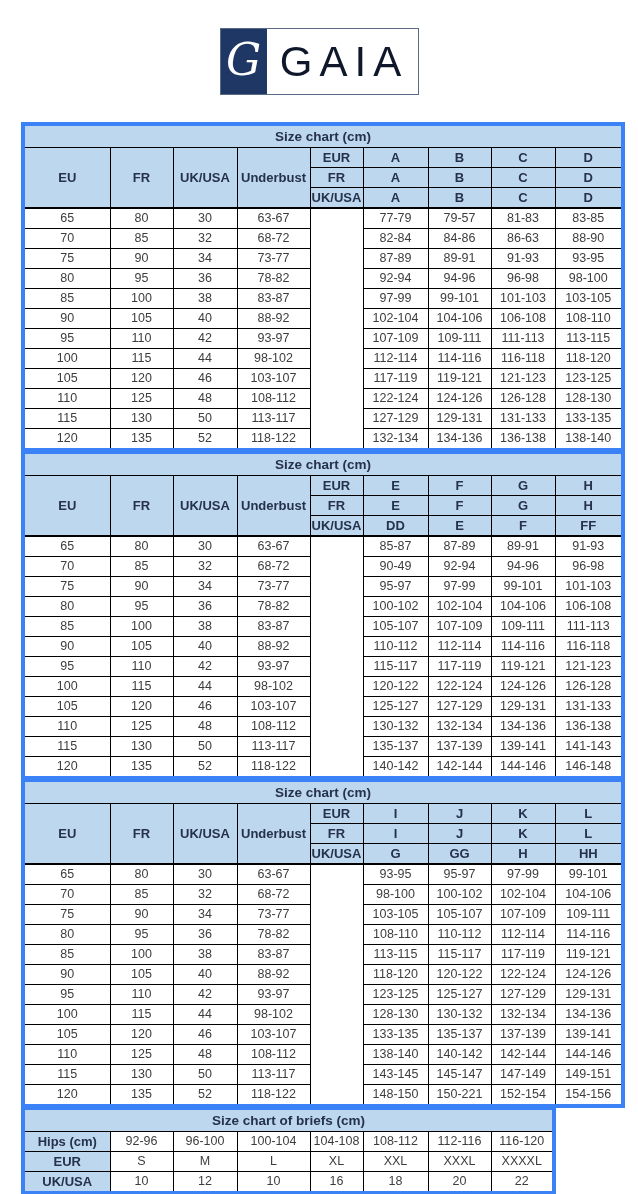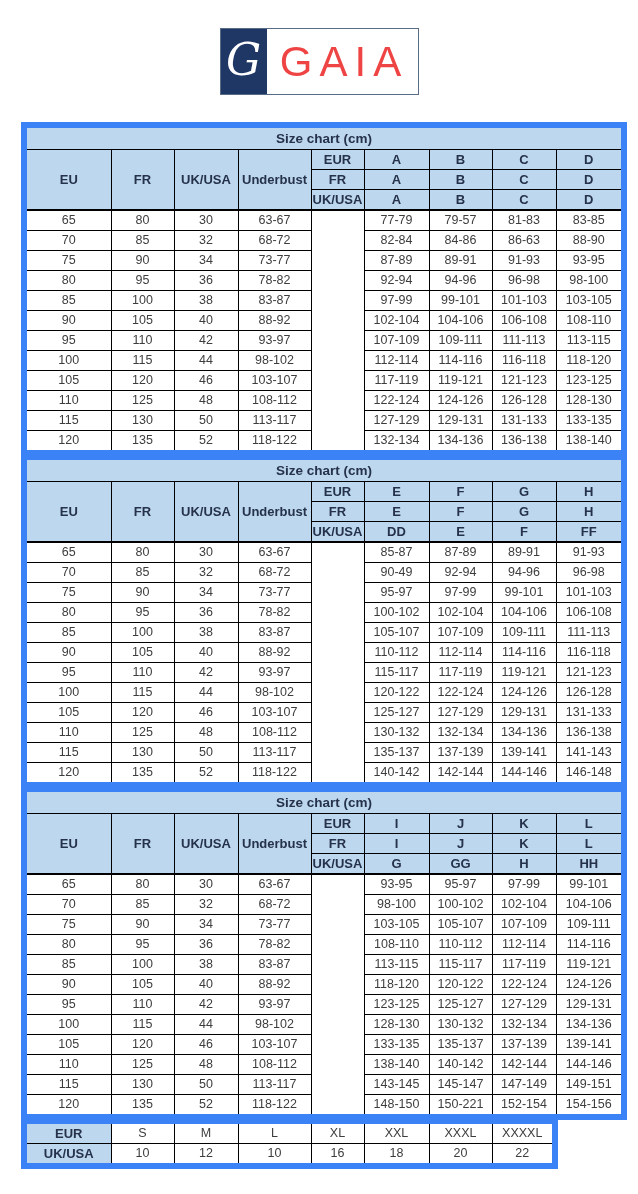--- a/index.html
+++ b/index.html
@@ -13,27 +13,27 @@
     display:flex;background:#fff;
   }
   .logo-mark{
     width:46px;background:#1f3765;color:#ffffff;
     display:flex;align-items:center;justify-content:center;
     font-family:"DejaVu Serif",serif;font-style:italic;font-size:44px;line-height:1;
     padding-bottom:4px;
   }
   .logo-text{
     flex:1;display:flex;align-items:center;justify-content:center;
-    color:#ef4444;font-size:42px;font-weight:300;letter-spacing:7px;
+    color:#0f172a;font-size:42px;font-weight:300;letter-spacing:7px;
     padding-left:4px;line-height:1;
   }
   
   #charts{margin:27px 0 0 21px;}
   table{
-    border-collapse:collapse;table-layout:fixed;border:6px solid #3b82f6;
+    border-collapse:collapse;table-layout:fixed;border:4px solid #3b82f6;
     margin-top:-2px;
   }
   #charts table:first-child{margin-top:0;}
   .size-table{width:600px;}
   .briefs-table{width:531px;}
   td{
     border:1px solid #000;height:19px;line-height:19px;padding:0;
     text-align:center;vertical-align:middle;white-space:nowrap;overflow:hidden;
     font-size:12.5px;color:#3d3d3d;
   }
@@ -551,20 +551,33 @@
         <col style="width: 63px;">
         <col style="width: 64px;">
         <col style="width: 73px;">
         <col style="width: 53px;">
         <col style="width: 65px;">
         <col style="width: 63px;">
         <col style="width: 63px;">
       </colgroup>
       <tbody>
         <tr>
+          <td class="hdr title" colspan="8">Size chart of briefs (cm)</td>
+        </tr>
+        <tr>
+          <td class="hdr">Hips (cm)</td>
+          <td>92-96</td>
+          <td>96-100</td>
+          <td>100-104</td>
+          <td>104-108</td>
+          <td>108-112</td>
+          <td>112-116</td>
+          <td>116-120</td>
+        </tr>
+        <tr>
           <td class="hdr">EUR</td>
           <td>S</td>
           <td>M</td>
           <td>L</td>
           <td>XL</td>
           <td>XXL</td>
           <td>XXXL</td>
           <td>XXXXL</td>
         </tr>
         <tr>

